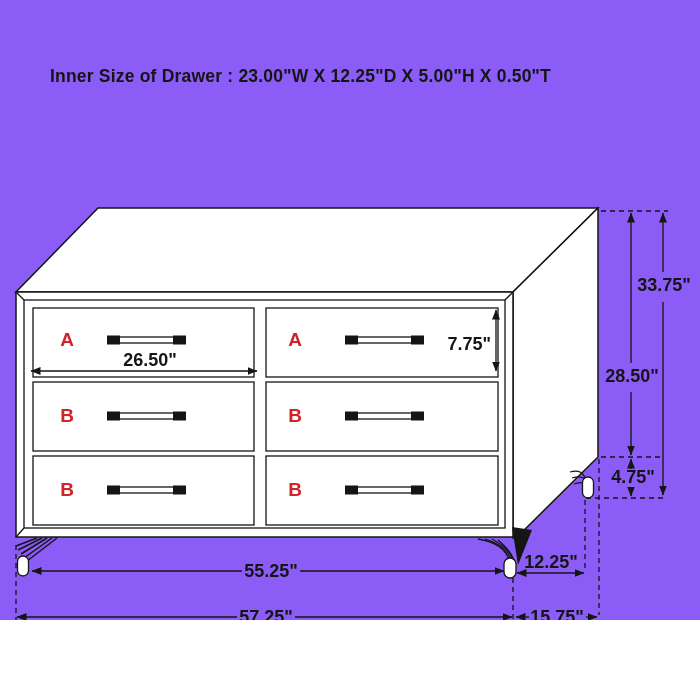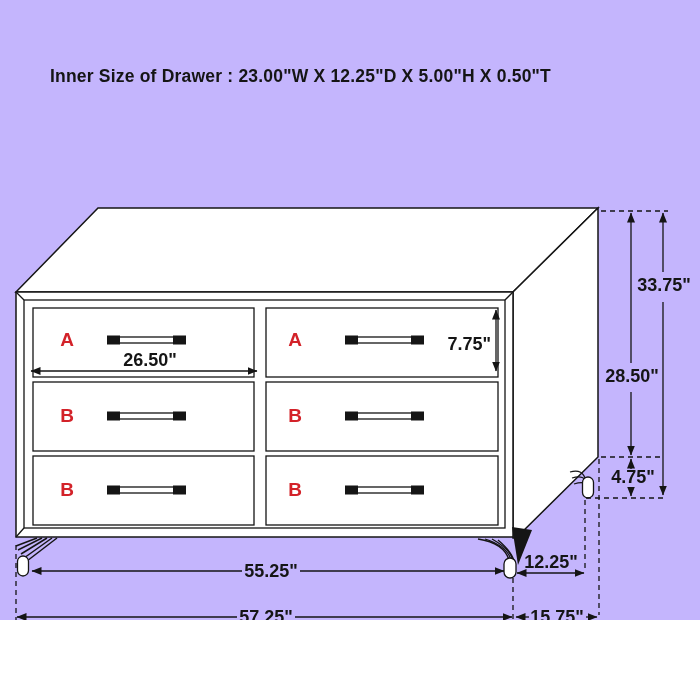--- a/index.html
+++ b/index.html
@@ -1,19 +1,19 @@
 <!DOCTYPE html>
 <html><head>
 <meta charset="utf-8">
 <style>
   html,body{margin:0;padding:0;background:#ffffff;}
   .stage{
     position:relative;
     width:700px;height:620px;
-    background:#c4b5fd;
+    background:#8b5cf6;
     font-family:"Liberation Sans", sans-serif;
     overflow:hidden;
   }
   .title{
     position:absolute;
     left:50px;top:66px;
     font-size:17.5px;
     font-weight:bold;
     color:#151515;
     letter-spacing:0.2px;

